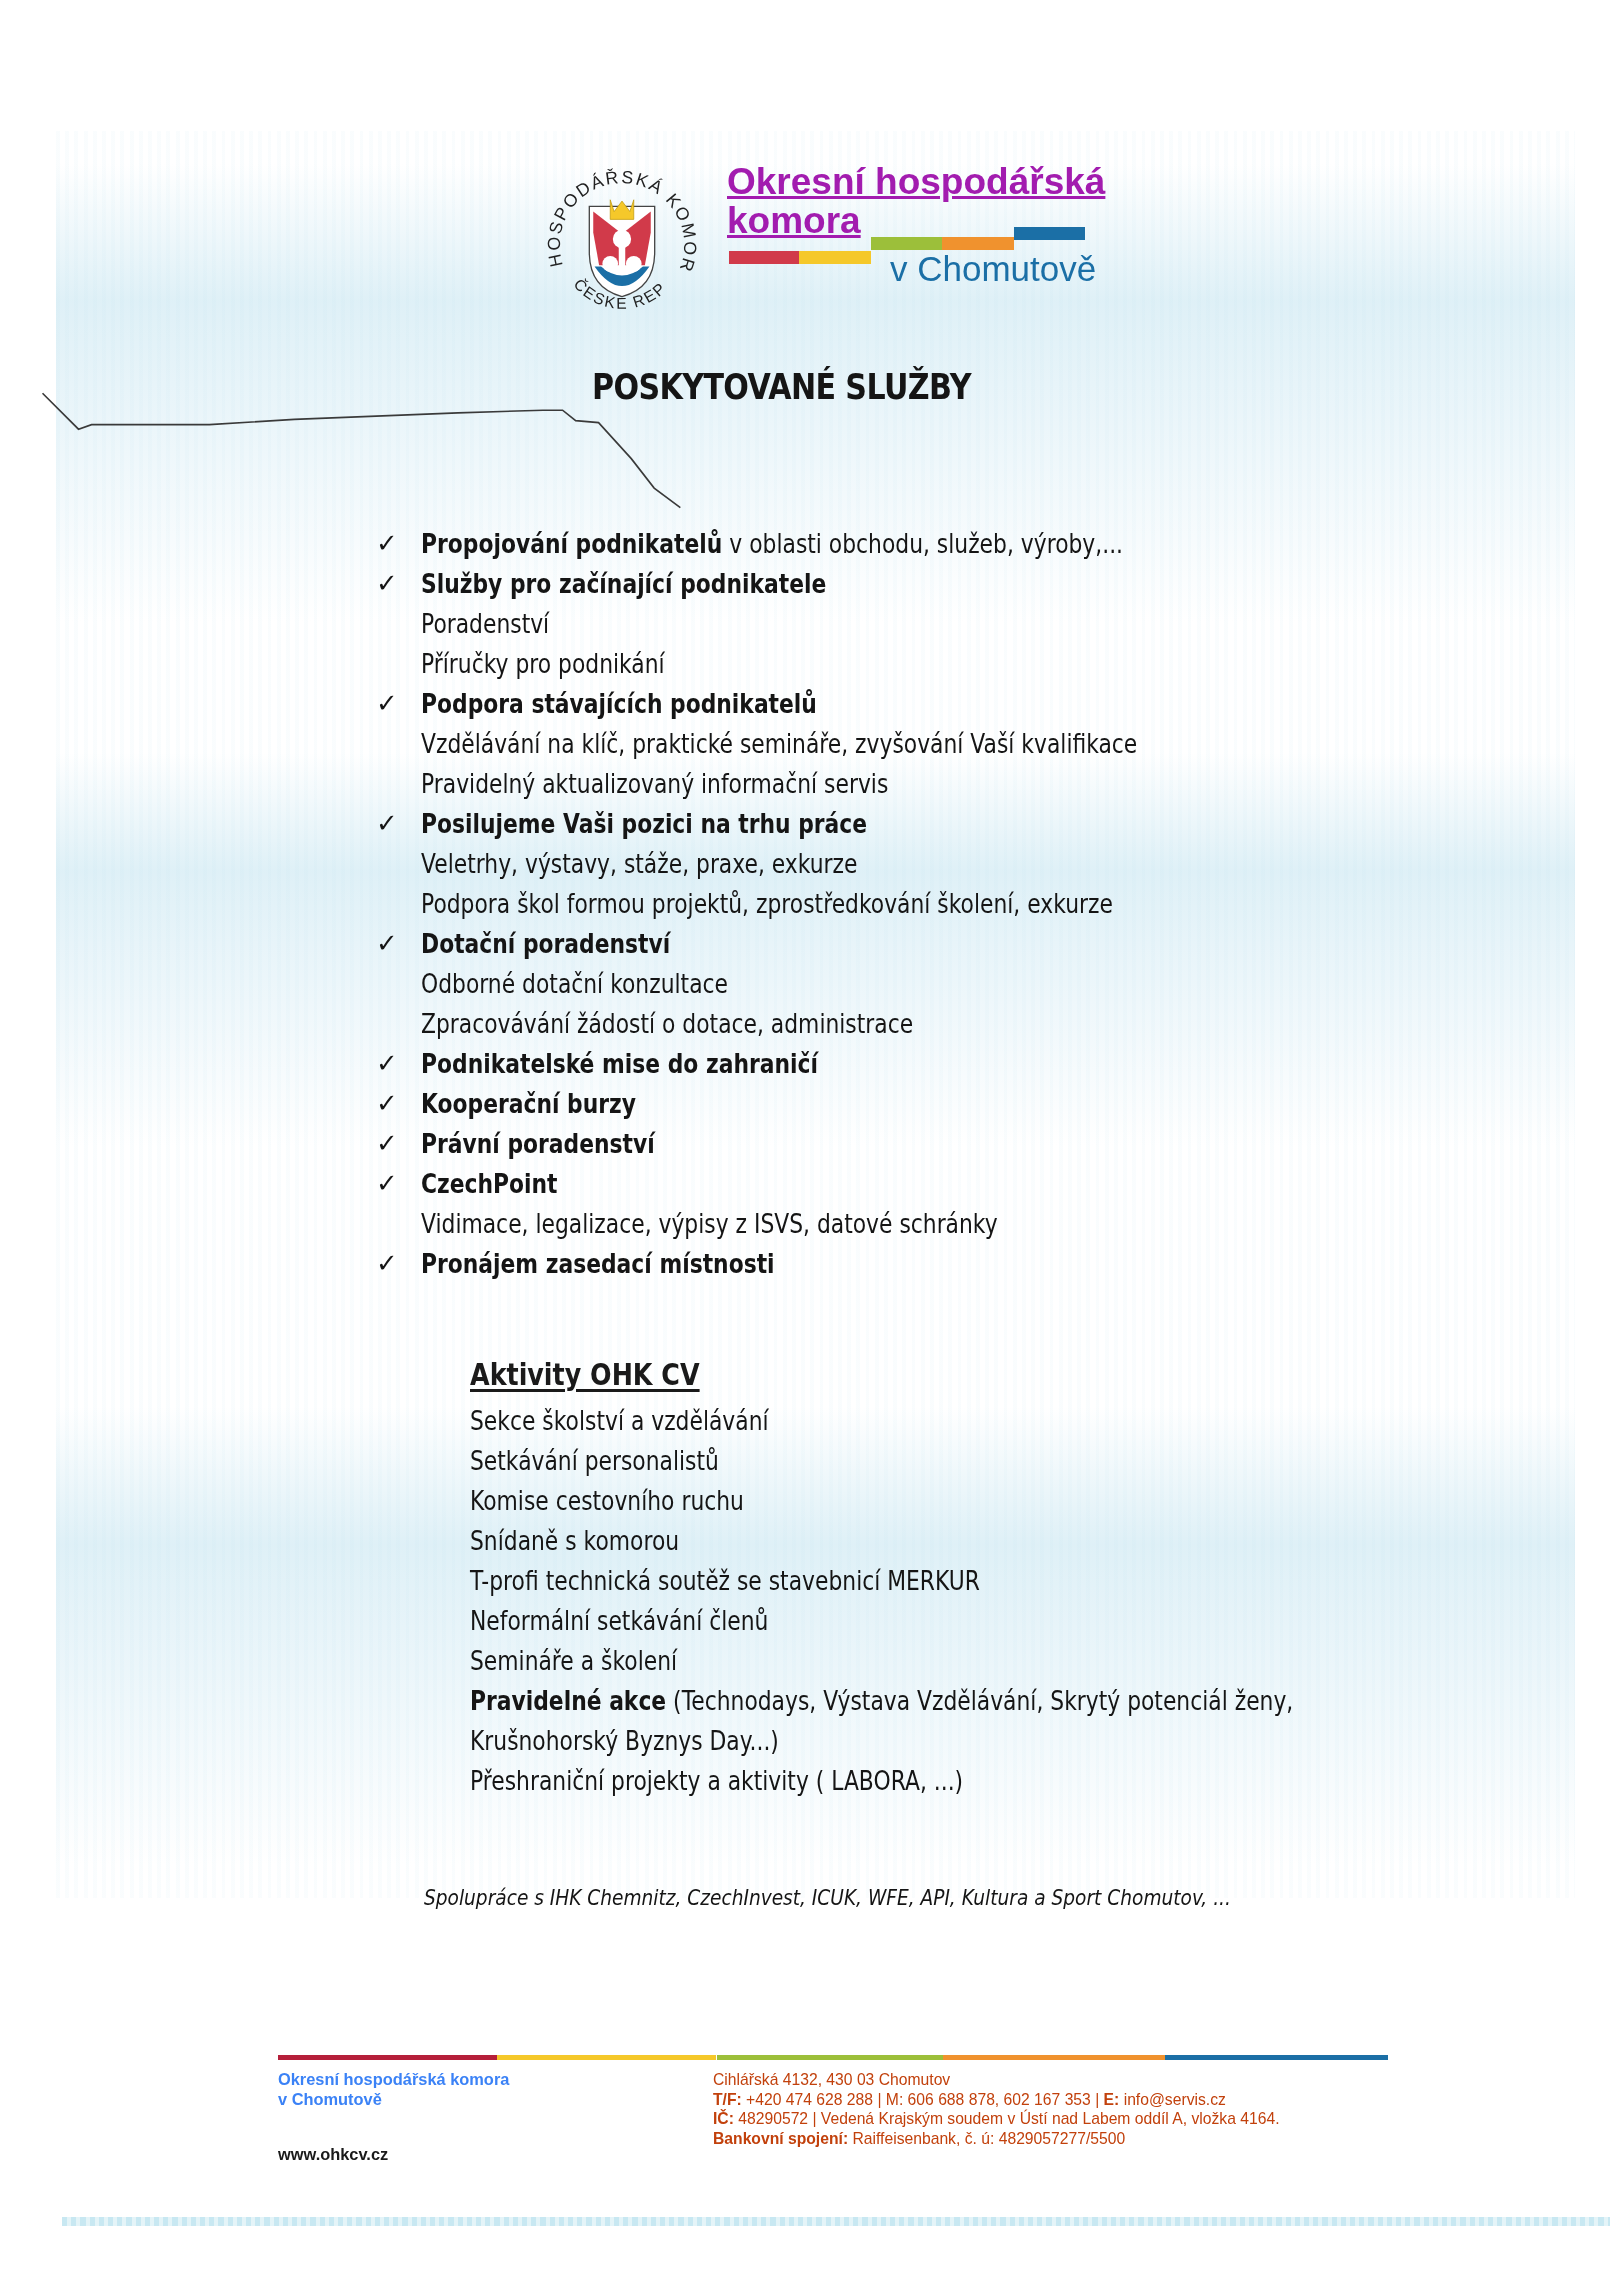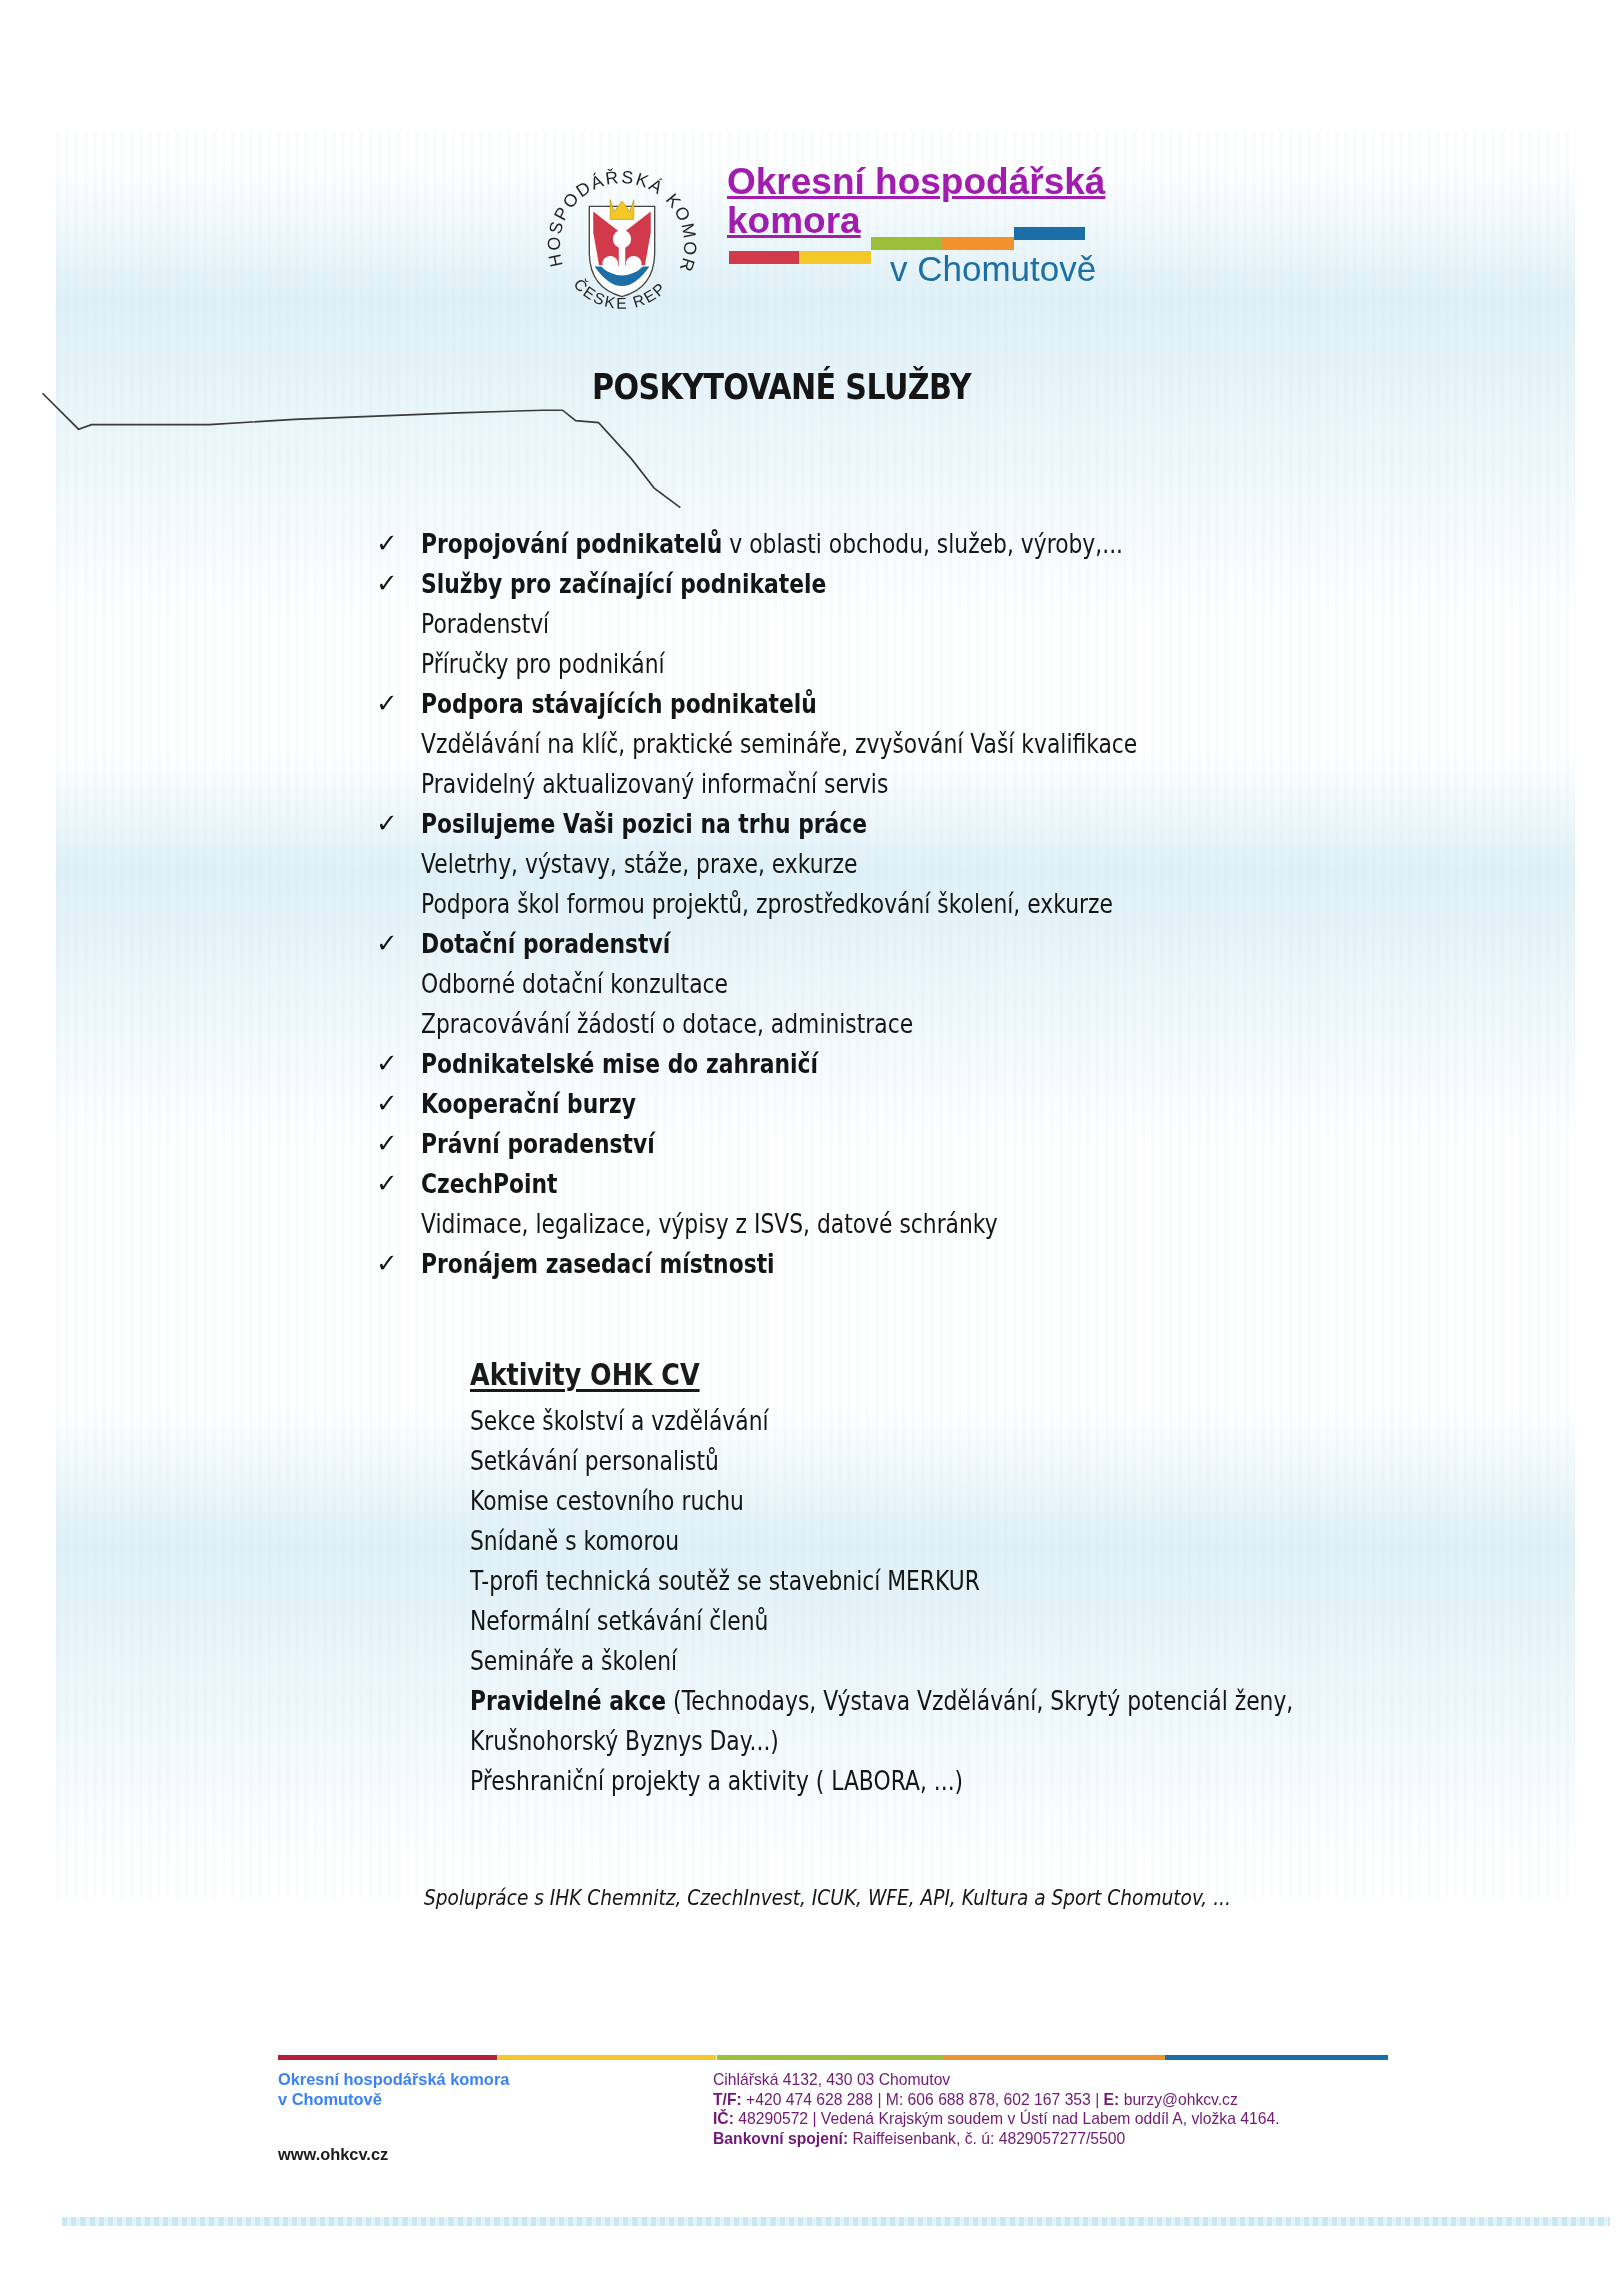--- a/index.html
+++ b/index.html
@@ -75,21 +75,21 @@
   .coop {
     position: absolute; left: 424px; top: 1885px;
     font-family: "DejaVu Sans", sans-serif; font-style: italic; font-size: 21.6px; color: #151515;
     white-space: nowrap; transform: scaleX(0.86); transform-origin: left top;
   }
 
   
   .foot-bar { position: absolute; top: 2055px; height: 4.6px; }
   .foot-left { position: absolute; left: 278px; top: 2070px; font-size: 16.4px; font-weight: bold; line-height: 19.6px; color: #3b82f6; }
   .foot-web { position: absolute; left: 278px; top: 2129px; font-size: 16.4px; font-weight: bold; color: #1a1a1a; margin-top: 16px; }
-  .foot-right { position: absolute; left: 713px; top: 2070px; font-size: 15.7px; line-height: 19.6px; color: #701a75; white-space: nowrap; }
+  .foot-right { position: absolute; left: 713px; top: 2070px; font-size: 15.7px; line-height: 19.6px; color: #c2410c; white-space: nowrap; }
   .foot-right .lbl { font-weight: bold; }
 </style>
 </head>
 <body>
 
 <div class="bg-band" style="top:164px;height:458px;"></div>
 <div class="bg-band" style="top:753px;height:393px;"></div>
 <div class="bg-band" style="top:1407px;height:458px;"></div>
 <div class="bg-stripes"></div>
 <div class="bottom-strip"></div>
@@ -259,21 +259,21 @@
 
 <div class="foot-left">
   <div>Okresní hospodářská komora</div>
   <div>v Chomutově</div>
 </div>
 <div class="foot-web">www.ohkcv.cz</div>
 
 <div class="foot-right">
   <div>Cihlářská 4132, 430 03  Chomutov</div>
   <div>
-    <span class="lbl">T/F:</span><span> +420 474 628 288 | M: 606 688 878, 602 167 353 | </span><span class="lbl">E:</span><span> burzy@ohkcv.cz</span>
+    <span class="lbl">T/F:</span><span> +420 474 628 288 | M: 606 688 878, 602 167 353 | </span><span class="lbl">E:</span><span> info@servis.cz</span>
   </div>
   <div>
     <span class="lbl">IČ:</span><span> 48290572 | Vedená Krajským soudem v Ústí nad Labem oddíl A, vložka 4164.</span>
   </div>
   <div>
     <span class="lbl">Bankovní spojení:</span><span> Raiffeisenbank, č. ú: 4829057277/5500</span>
   </div>
 </div>
 
 

